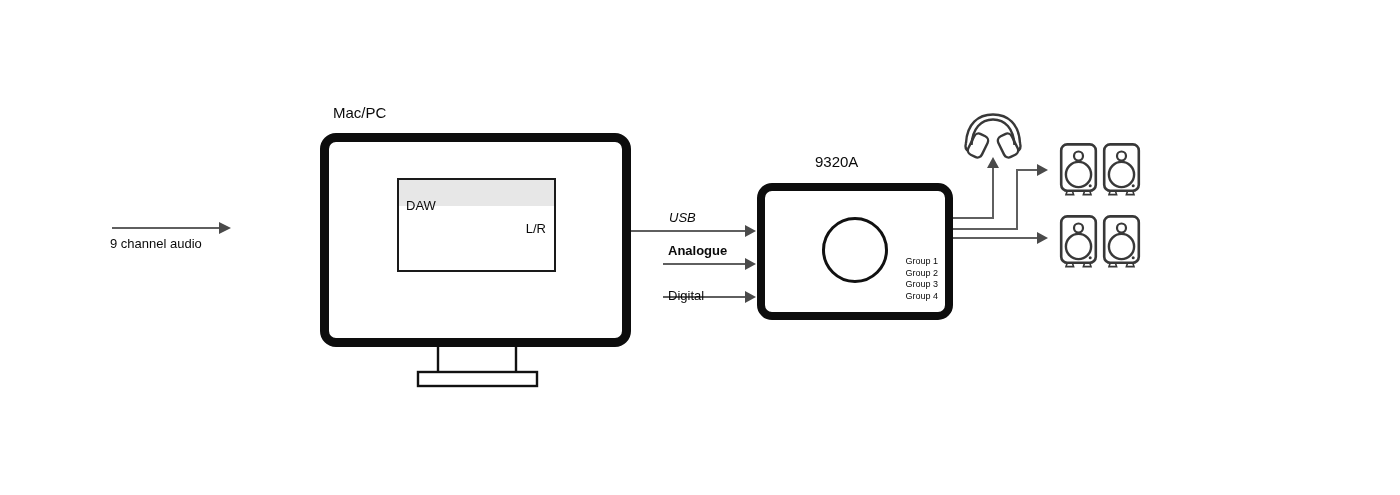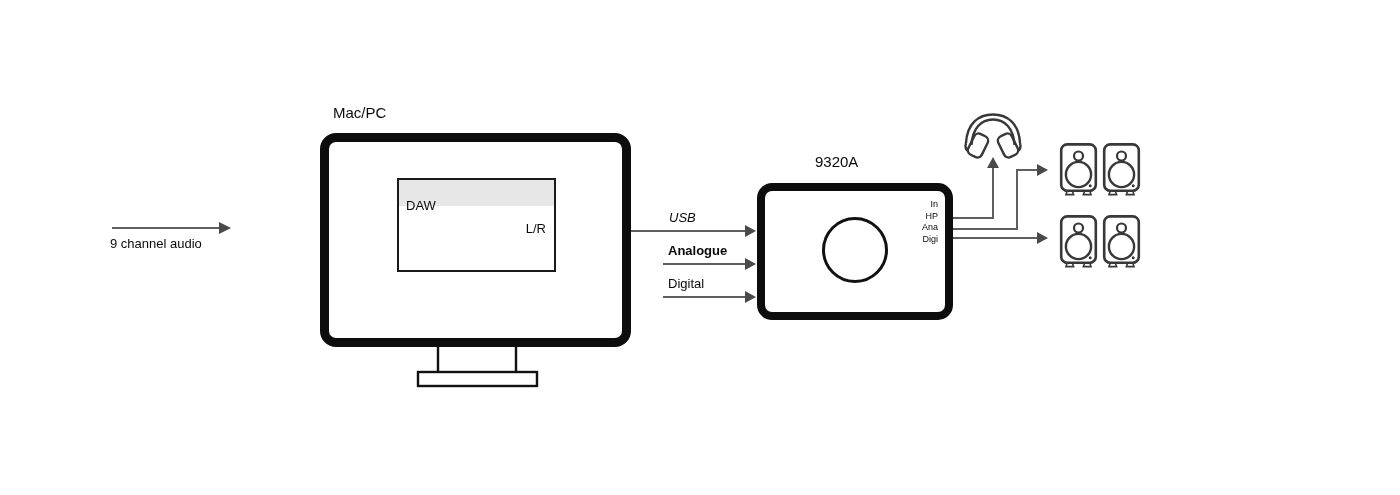--- a/index.html
+++ b/index.html
@@ -46,21 +46,21 @@
   .group-block {
     position:absolute; left:858px; top:256px; width:80px;
     text-align:right; font-size:9px; line-height:11.5px;
   }
 
   .src-label { left:110px; top:236px; }
   .mac-title { left:333px; top:104px; }
   .dev-title { left:768px; top:153px;margin-left:47px; }
   .usb-label { left:669px; top:210px;font-style:italic; }
   .ana-label { left:668px; top:243px;font-weight:bold; }
-  .dig-label { left:668px; top:276px; }
+  .dig-label { left:668px; top:288px; }
 </style>
 </head>
 <body>
 
 <div class="canvas">
 
   <svg class="wires" width="1400" height="495" viewBox="0 0 1400 495">
     <defs>
       <g id="spk" stroke="#383838" fill="none">
         <rect x="2.2" y="1.4" width="34.6" height="46.4" rx="6" stroke-width="2.6" fill="#ffffff"></rect>
@@ -125,20 +125,20 @@
   </div>
   <div class="lr-label">L/R</div>
 
   <div class="label usb-label">USB</div>
   <div class="label ana-label">Analogue</div>
   <div class="label dig-label">Digital</div>
 
   <div class="title dev-title">9320A</div>
   <div class="device"></div>
   <div class="knob"></div>
-  <div class="io-block">
-    <div>In</div>
-    <div>HP</div>
-    <div>Ana</div>
-    <div>Digi</div>
+  <div class="group-block">
+    <div>Group 1</div>
+    <div>Group 2</div>
+    <div>Group 3</div>
+    <div>Group 4</div>
   </div>
 
 </div>
 
 </body></html>

